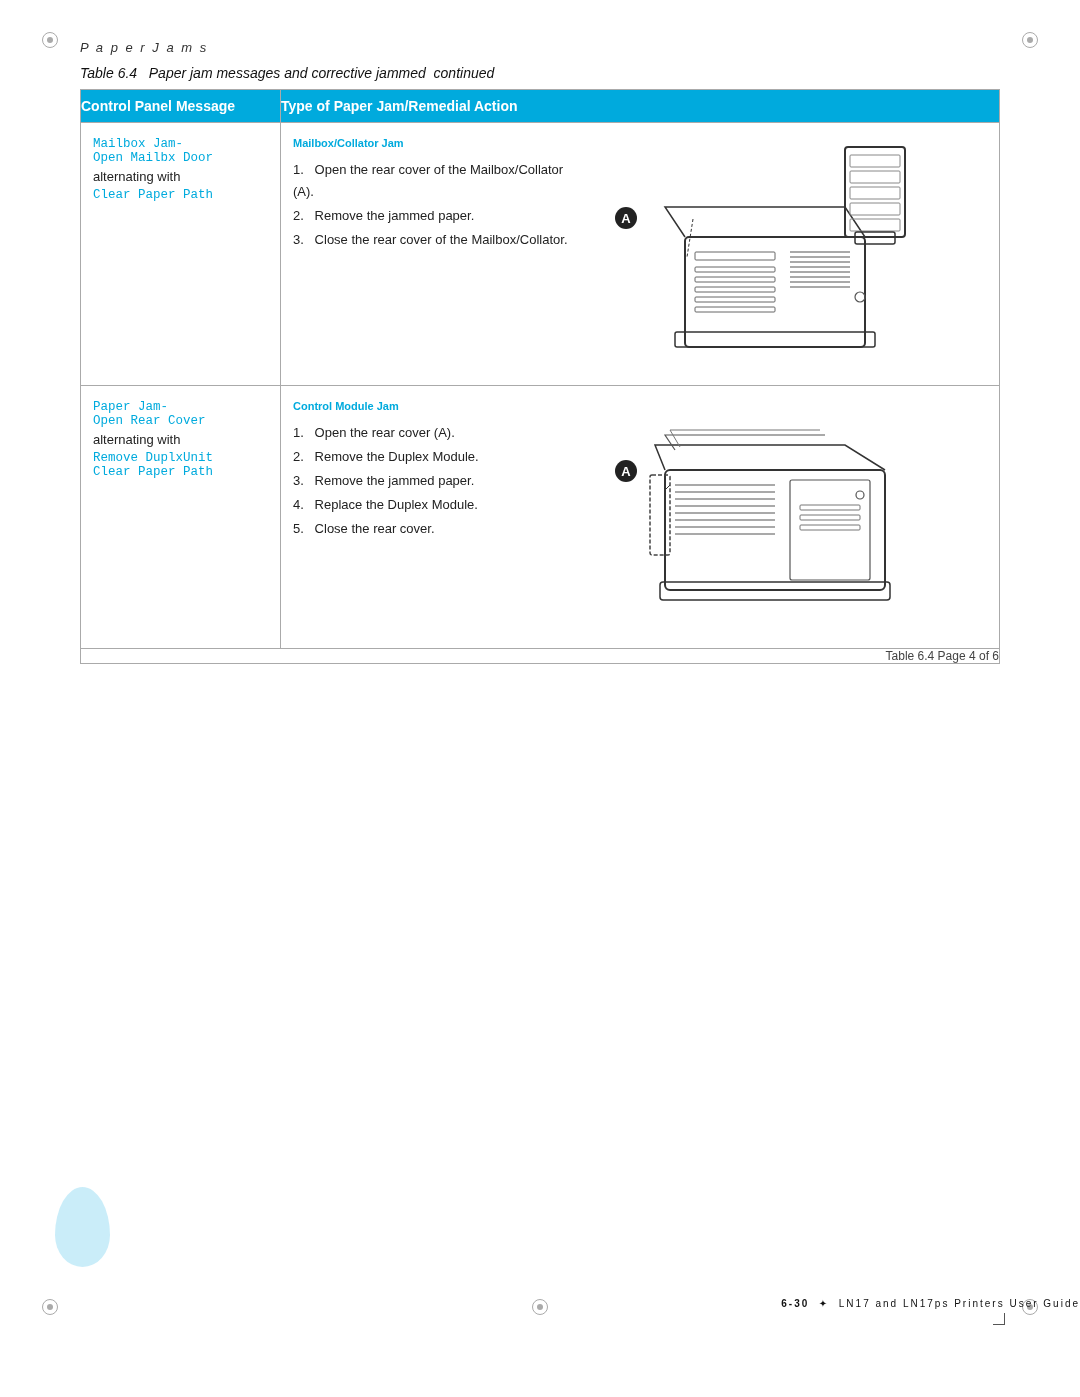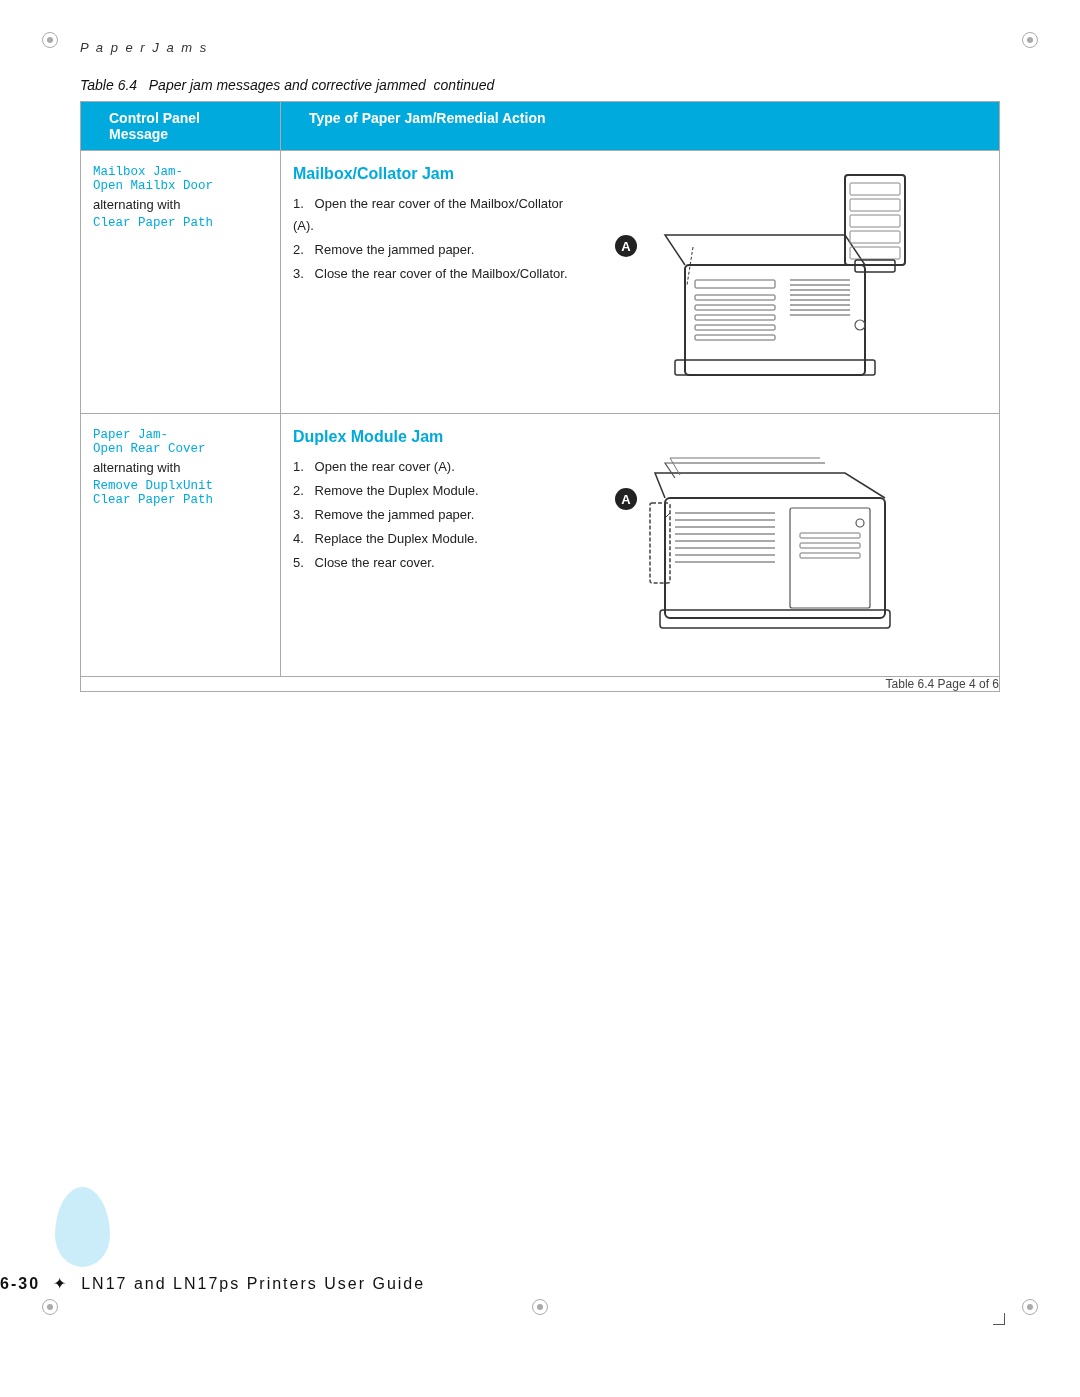--- a/index.html
+++ b/index.html
@@ -74,21 +74,21 @@
       margin-top: 8px;
       color: #111;
       letter-spacing: 0.2px;
     }
 
     .section-label {
       font-style: italic;
       font-family: Arial, Helvetica, sans-serif;
       font-size: 13px;
       color: #333;
-      margin-bottom: 22px;
+      margin-bottom: 10px;
       letter-spacing: 2px;
     }
 
     .table-caption {
       font-family: Arial, Helvetica, sans-serif;
       font-size: 14px;
       font-weight: bold;
       margin-bottom: 8px;
       color: #111;
     }
@@ -110,21 +110,21 @@
       padding: 0;
     }
 
     
     .header-row td {
       background: #00aadd;
       color: #fff;
       font-family: Arial, Helvetica, sans-serif;
       font-size: 14px;
       font-weight: bold;
-      padding: 8px 28px;
+      padding: 8px 0;
     }
     .header-row td:first-child {
       width: 200px;
     }
 
     
     .content-row td {
       padding: 14px 12px;
     }
 
@@ -143,21 +143,21 @@
       font-family: Arial, Helvetica, sans-serif;
       font-size: 13px;
     }
 
     .right-cell {
       position: relative;
     }
 
     .jam-title {
       font-family: Arial, Helvetica, sans-serif;
-      font-size: 16px;
+      font-size: 11px;
       font-weight: bold;
       color: #00aadd;
       margin-bottom: 10px;
     }
 
     .steps-list {
       list-style: none;
       font-family: Arial, Helvetica, sans-serif;
       font-size: 13px;
       color: #222;
@@ -225,26 +225,26 @@
       font-family: Arial, Helvetica, sans-serif;
       font-size: 12px;
       color: #444;
       padding: 6px 8px;
       background: #fff;
       border-top: none;
     }
 
     .footer-note {
       position: absolute;
-      bottom: 104px;
+      bottom: 88px;
       left: 0;
       right: 0;
-      text-align: left;
-      font-family: Arial, Helvetica, sans-serif;
-      font-size: 16px;
+      text-align: right;
+      font-family: Arial, Helvetica, sans-serif;
+      font-size: 10px;
       color: #111;
       letter-spacing: 2px;
     }
     .footer-note strong {
       font-weight: bold;
     }
 
     
     .blue-blob {
       position: absolute;
@@ -368,21 +368,21 @@
       <td class="left-cell">
         <div class="cyan-text">Paper Jam-</div>
         <div class="cyan-text">Open Rear Cover</div>
         <div class="alternating-text black-text">alternating with</div>
         <div class="cyan-text">Remove DuplxUnit</div>
         <div class="cyan-text">Clear Paper Path</div>
       </td>
       <td class="right-cell">
         <div class="right-cell-inner">
           <div class="steps-section">
-            <div class="jam-title">Duplex Module Jam</div>
+            <div class="jam-title">Control Module Jam</div>
             <ol class="steps-list" style="list-style:none; padding-left:0;">
               <li><span class="step-num">1.</span> Open the rear cover (A).</li>
               <li><span class="step-num">2.</span> Remove the Duplex Module.</li>
               <li><span class="step-num">3.</span> Remove the jammed paper.</li>
               <li><span class="step-num">4.</span> Replace the Duplex Module.</li>
               <li><span class="step-num">5.</span> Close the rear cover.</li>
             </ol>
           </div>
           <div class="diagram-section">
             <div style="position:relative;">

